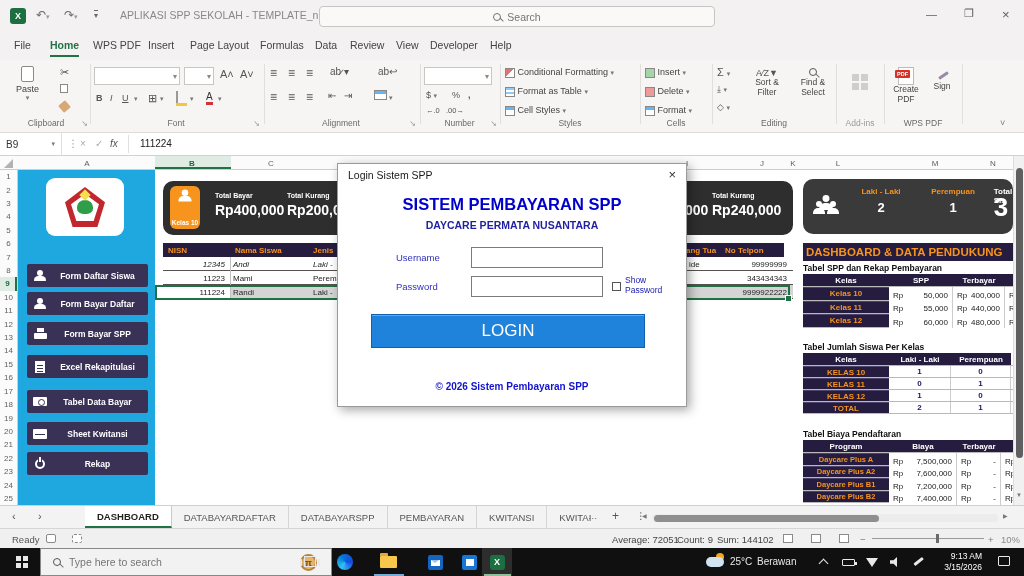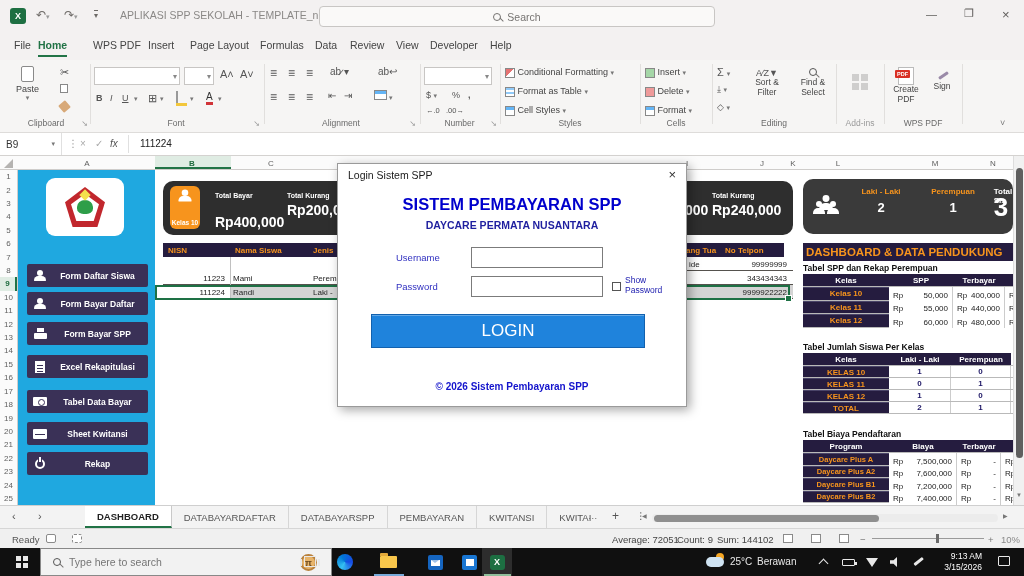--- a/index.html
+++ b/index.html
@@ -194,21 +194,21 @@
       <span class="mag"></span>
       <span>Search</span>
     </div>
     <span class="abs winbtn" style="left:926px;top:8px">—</span>
     <span class="abs winbtn" style="left:964px;top:7px">❐</span>
     <span class="abs winbtn" style="left:1002px;top:7px;font-size:13px">×</span>
   </div>
 
   <div id="menubar">
     <span class="menu-item" style="left:14px">File</span>
-    <span class="menu-item active" style="left:38px">Home</span>
+    <span class="menu-item active" style="left:50px">Home</span>
     <span class="menu-item" style="left:93px">WPS PDF</span>
     <span class="menu-item" style="left:148px">Insert</span>
     <span class="menu-item" style="left:190px">Page Layout</span>
     <span class="menu-item" style="left:260px">Formulas</span>
     <span class="menu-item" style="left:315px">Data</span>
     <span class="menu-item" style="left:350px">Review</span>
     <span class="menu-item" style="left:396px">View</span>
     <span class="menu-item" style="left:430px">Developer</span>
     <span class="menu-item" style="left:490px">Help</span>
   </div>
@@ -448,38 +448,43 @@
         <span class="sb-lab">Rekap</span>
       </div>
   </div>
 
   <div class="dkcard" style="left:163px;width:174px;border-radius:10px 0 0 10px">
     <div class="badge">
       <span class="person" style="transform:scale(1.1)"></span>
       <b>Kelas 10</b>
     </div>
     <span class="cl" style="left:52px;top:11px">Total Bayar</span>
-    <span class="cv" style="left:52px;top:33px">Rp400,000</span>
+    <span class="cv" style="left:52px;top:21px">Rp400,000</span>
     <span class="cl" style="left:124px;top:11px">Total Kurang</span>
     <span class="cv" style="left:124px;top:21px">Rp200,0</span>
   </div>
   <div class="dkcard" style="left:683px;width:110px;border-radius:0 10px 10px 0">
     <span class="cv" style="left:2px;top:21px">000</span>
     <span class="cl" style="left:29px;top:11px">Total Kurang</span>
     <span class="cv" style="left:29px;top:21px">Rp240,000</span>
   </div>
 
   <div class="sthead" style="left:163px;width:174px">
     <span style="left:5px">NISN</span>
     <span style="left:72px">Nama Siswa</span>
     <span style="left:150px">Jenis</span>
   </div>
   <div class="sthead" style="left:670px;width:114px">
     <span style="left:0">a Orang Tua</span>
     <span style="left:55px">No Telpon</span>
+  </div>
+  <div class="strow itl" style="left:163px;top:257px;width:174px;background:#fff">
+    <span style="left:0;width:62px;text-align:right">12345</span>
+    <span style="left:70px">Andi</span>
+    <span style="left:150px">Laki -</span>
   </div>
   <div class="strow" style="left:163px;top:271px;width:174px;background:#fff">
     <span style="left:0;width:62px;text-align:right">11223</span>
     <span style="left:70px">Mami</span>
     <span style="left:150px">Perem</span>
   </div>
   <div class="strow" style="left:163px;top:285px;width:174px">
     <span style="left:0;top:0;width:67px;height:14px;background:#fff"></span>
     <span style="left:67px;top:0;width:107px;height:14px;background:#d4d4d4"></span>
     <span style="left:0;width:62px;text-align:right">111224</span>
@@ -508,21 +513,21 @@
     <span class="sc-lab" style="left:78px">Laki - Laki</span>
     <span class="sc-val" style="left:78px">2</span>
     <span class="sc-lab" style="left:150px">Perempuan</span>
     <span class="sc-val" style="left:150px">1</span>
     <span class="sc-lab" style="left:200px;color:#fff">Total Sis</span>
     <span class="sc-val" style="left:198px;top:13px;font-size:26px">3</span>
   </div>
 
   <div id="banner">DASHBOARD &amp; DATA PENDUKUNG</div>
 
-  <div class="ttitle" style="top:263px">Tabel SPP dan Rekap Perempuan</div>
+  <div class="ttitle" style="top:263px">Tabel SPP dan Rekap Pembayaran</div>
   <div class="ptable" style="top:274px">
     <div class="prow" style="height:13px">
       <div class="ph" style="width:86px">Kelas</div>
       <div class="ph" style="width:64px">SPP</div>
       <div class="ph" style="width:52px">Terbayar</div>
       <div class="ph" style="width:30px">T</div>
     </div>
     <div class="prow" style="height:13.5px">
       <div class="pk" style="width:86px">Kelas 10</div>
       <div class="pn" style="width:64px">

